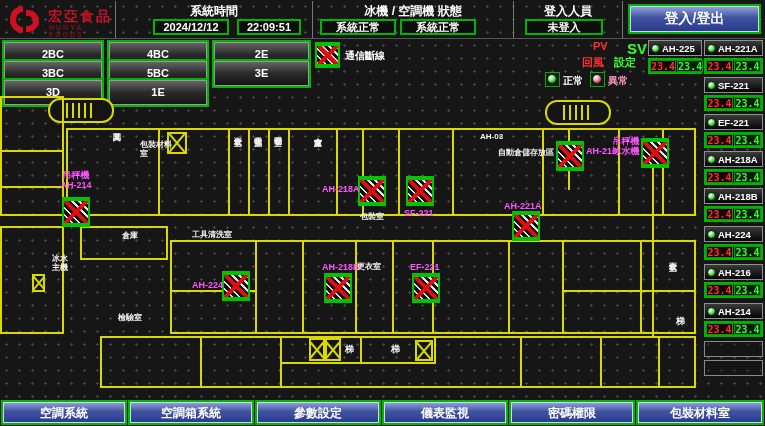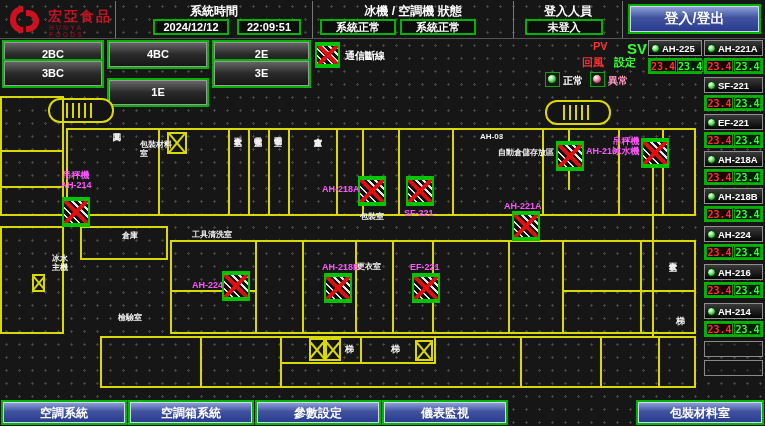--- a/index.html
+++ b/index.html
@@ -126,21 +126,23 @@
 
   <div class="hdr-title" style="left:515px;top:3px;width:106px;">登入人員</div>
   <div class="valbox" style="left:525px;top:19px;width:78px;">未登入</div>
 
   <button class="btn-blue" style="left:628px;top:4px;width:133px;height:30px;font-size:14px;">登入/登出</button>
 
   <button class="fbtn" style="left:2px;top:40px;width:102px;">2BC</button>
   <button class="fbtn" style="left:107px;top:40px;width:102px;">4BC</button>
   <button class="fbtn" style="left:212px;top:40px;width:99px;">2E</button>
   <button class="fbtn" style="left:2px;top:59px;width:102px;">3BC</button>
+  <button class="fbtn" style="left:107px;top:59px;width:102px;">5BC</button>
   <button class="fbtn" style="left:212px;top:59px;width:99px;">3E</button>
+  <button class="fbtn" style="left:2px;top:78px;width:102px;">3D</button>
   <button class="fbtn" style="left:107px;top:78px;width:102px;">1E</button>
 
   <div class="marker" style="left:315px;top:42px;width:25px;height:26px;">
       <i class="x1"></i>
       <i class="x2"></i>
     </div>
   <div class="lg-txt" style="left:345px;top:49px;color:#fff;">通信斷線</div>
 
   <div class="lg-txt" style="left:593px;top:40px;color:#ff3030;font-size:11px;">PV</div>
   <div class="lg-txt" style="left:627px;top:40px;color:#30ff30;font-size:15px;">SV</div>
@@ -374,15 +376,16 @@
   <div class="room" style="left:118px;top:313px;">檢驗室</div>
   <div class="room" style="left:345px;top:345px;font-size:9px;">梯</div>
   <div class="room" style="left:391px;top:345px;font-size:9px;">梯</div>
   <div class="room vtext" style="left:668px;top:256px;height:34px;">更衣室</div>
   <div class="room" style="left:676px;top:317px;font-size:9px;">梯</div>
 
   <button class="btn-blue nav-btn" style="left:1px;top:400px;width:126px;">空調系統</button>
   <button class="btn-blue nav-btn" style="left:128px;top:400px;width:126px;">空調箱系統</button>
   <button class="btn-blue nav-btn" style="left:255px;top:400px;width:126px;">參數設定</button>
   <button class="btn-blue nav-btn" style="left:382px;top:400px;width:126px;">儀表監視</button>
+  <button class="btn-blue nav-btn" style="left:509px;top:400px;width:126px;">密碼權限</button>
   <button class="btn-blue nav-btn" style="left:636px;top:400px;width:128px;">包裝材料室</button>
 
 </div>
 
 </body></html>

